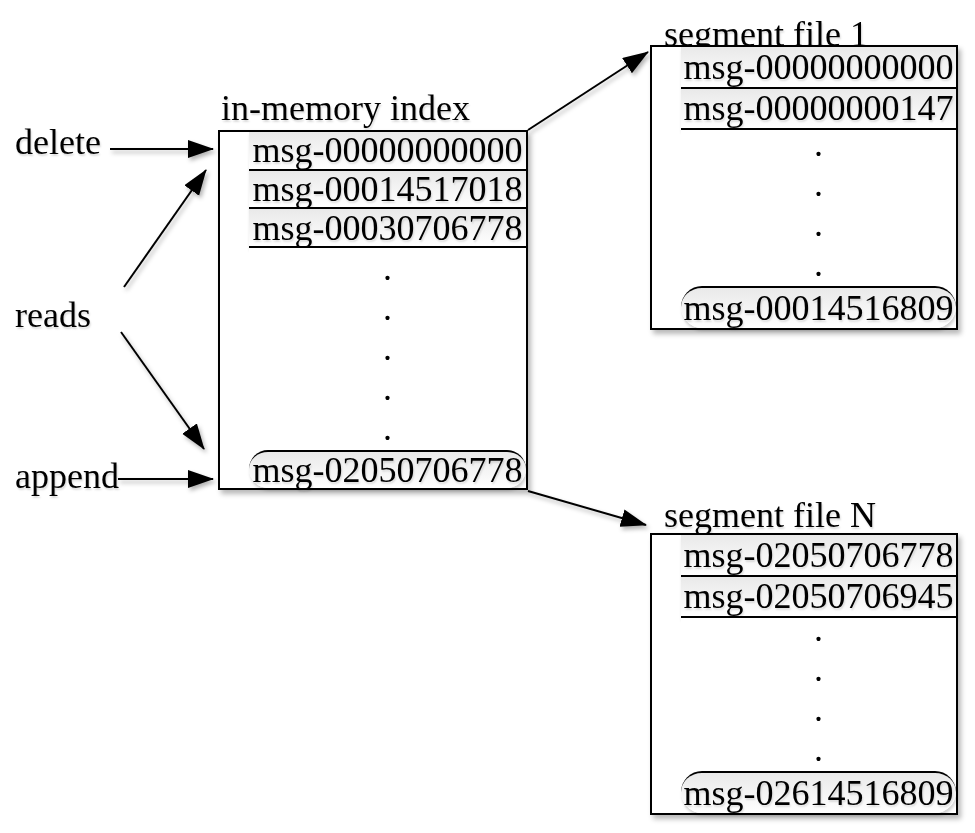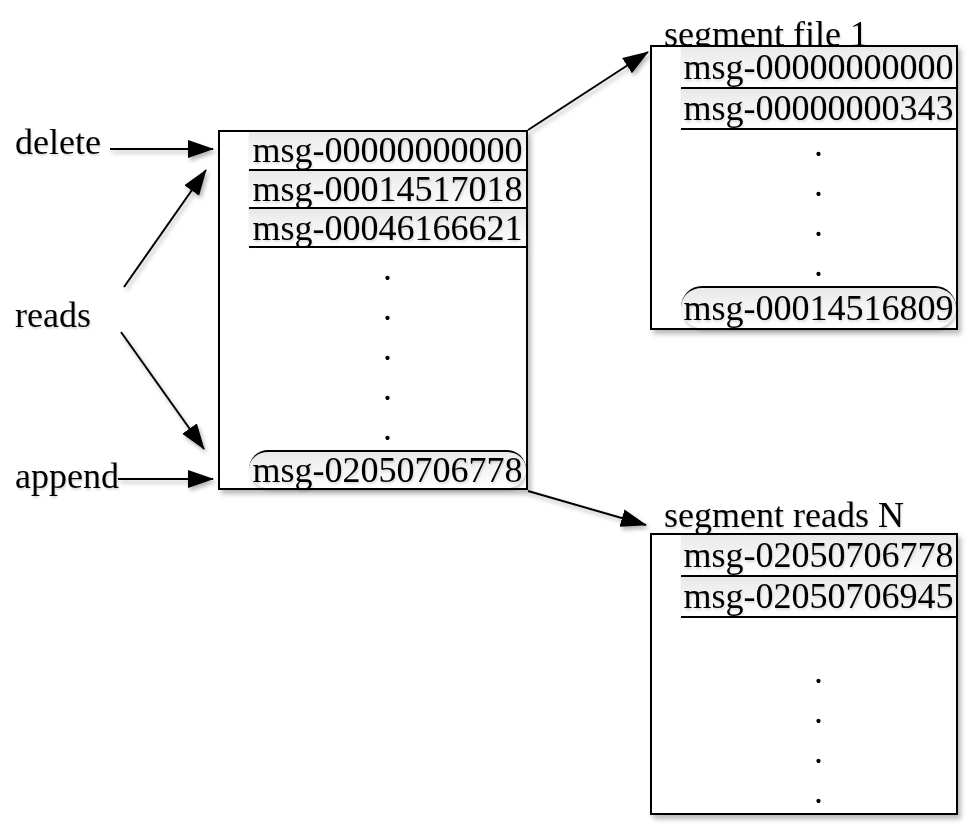--- a/index.html
+++ b/index.html
@@ -96,48 +96,50 @@
     <line x1="121" y1="332" x2="204" y2="449" marker-end="url(#ah)"></line>
     <line x1="118" y1="479" x2="213" y2="479" marker-end="url(#ah)"></line>
     <line x1="528" y1="130" x2="648" y2="52" marker-end="url(#ah)"></line>
     <line x1="528" y1="491" x2="646" y2="525" marker-end="url(#ah)"></line>
   </svg>
 
   <div class="side-label" style="left:15px; top:123px">delete</div>
   <div class="side-label" style="left:15px; top:296px">reads</div>
   <div class="side-label" style="left:15px; top:457px">append</div>
 
+  <div class="box-title" style="left:221px; top:89px">in-memory index</div>
   <div class="box index-box" style="left:218px; top:130px; width:310px; height:360px">
-    <div class="rows"><div class="row">msg-00000000000</div><div class="row">msg-00014517018</div><div class="row">msg-00046166621</div></div>
+    <div class="rows"><div class="row">msg-00000000000</div><div class="row">msg-00014517018</div><div class="row">msg-00030706778</div></div>
     <div class="dots">
         <div class="dot">.</div>
         <div class="dot">.</div>
         <div class="dot">.</div>
         <div class="dot">.</div>
         <div class="dot">.</div>
       </div>
     <div class="row bottom">msg-02050706778</div>
   </div>
 
   <div class="box-title" style="left:664px; top:15px">segment file 1</div>
   <div class="box seg-box" style="left:650px; top:45px; width:308px; height:285px">
-    <div class="rows"><div class="row">msg-00000000000</div><div class="row">msg-00000000343</div></div>
+    <div class="rows"><div class="row">msg-00000000000</div><div class="row">msg-00000000147</div></div>
     <div class="dots">
         <div class="dot">.</div>
         <div class="dot">.</div>
         <div class="dot">.</div>
         <div class="dot">.</div>
       </div>
     <div class="row bottom">msg-00014516809</div>
   </div>
 
-  <div class="box-title" style="left:664px; top:496px">segment reads N</div>
+  <div class="box-title" style="left:664px; top:496px">segment file N</div>
   <div class="box seg-box" style="left:650px; top:533px; width:308px; height:282px">
     <div class="rows"><div class="row">msg-02050706778</div><div class="row">msg-02050706945</div></div>
     <div class="dots">
         <div class="dot">.</div>
         <div class="dot">.</div>
         <div class="dot">.</div>
         <div class="dot">.</div>
       </div>
+    <div class="row bottom">msg-02614516809</div>
   </div>
 
 </div>
 
 </body></html>

